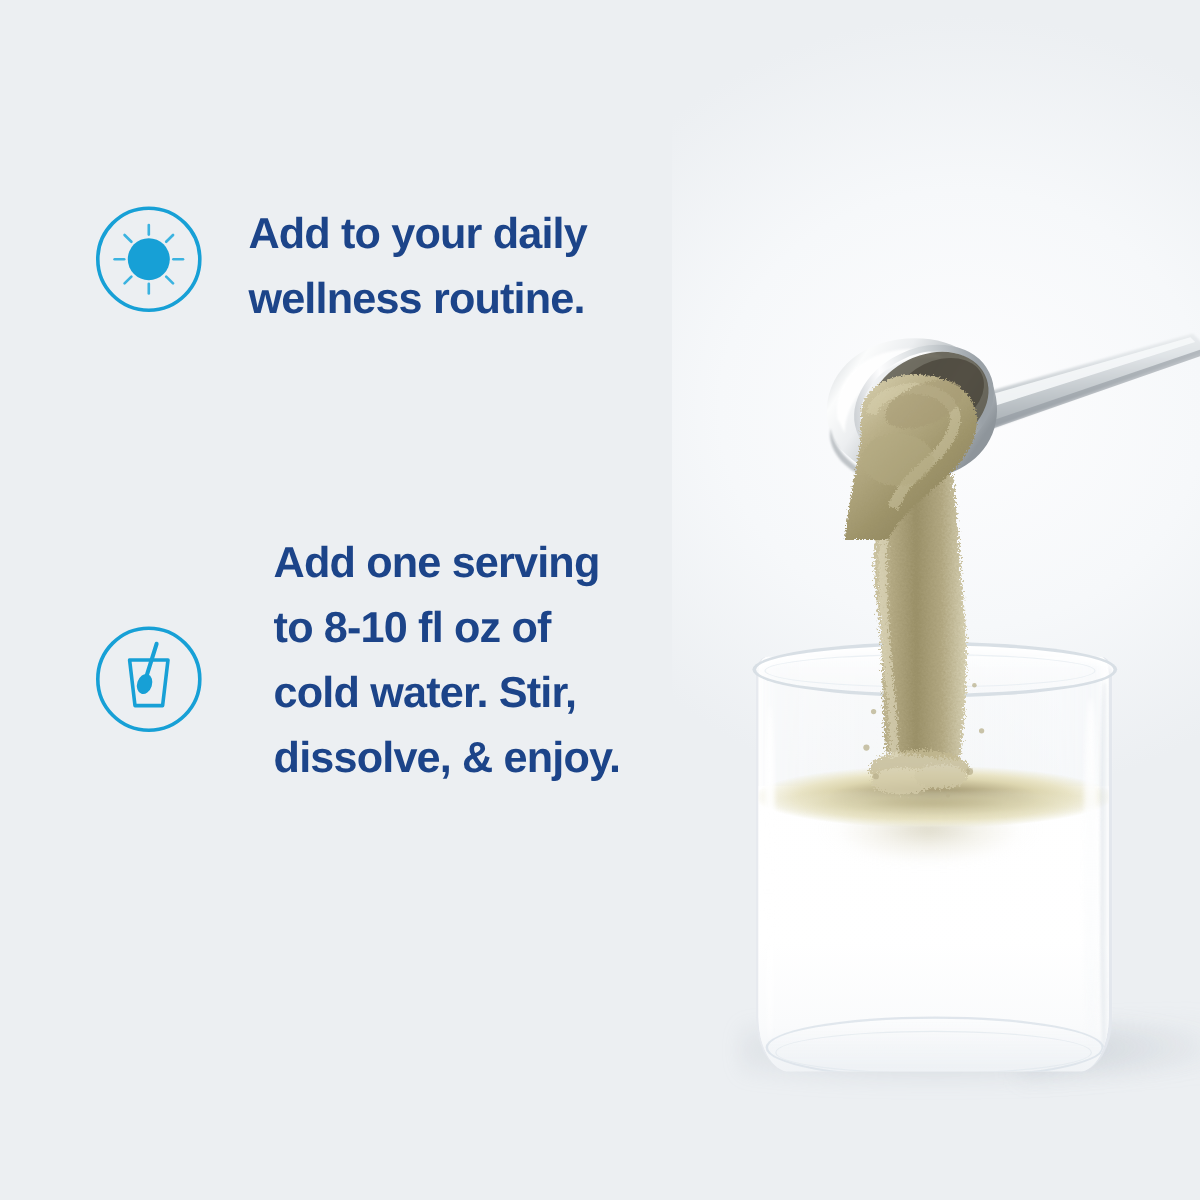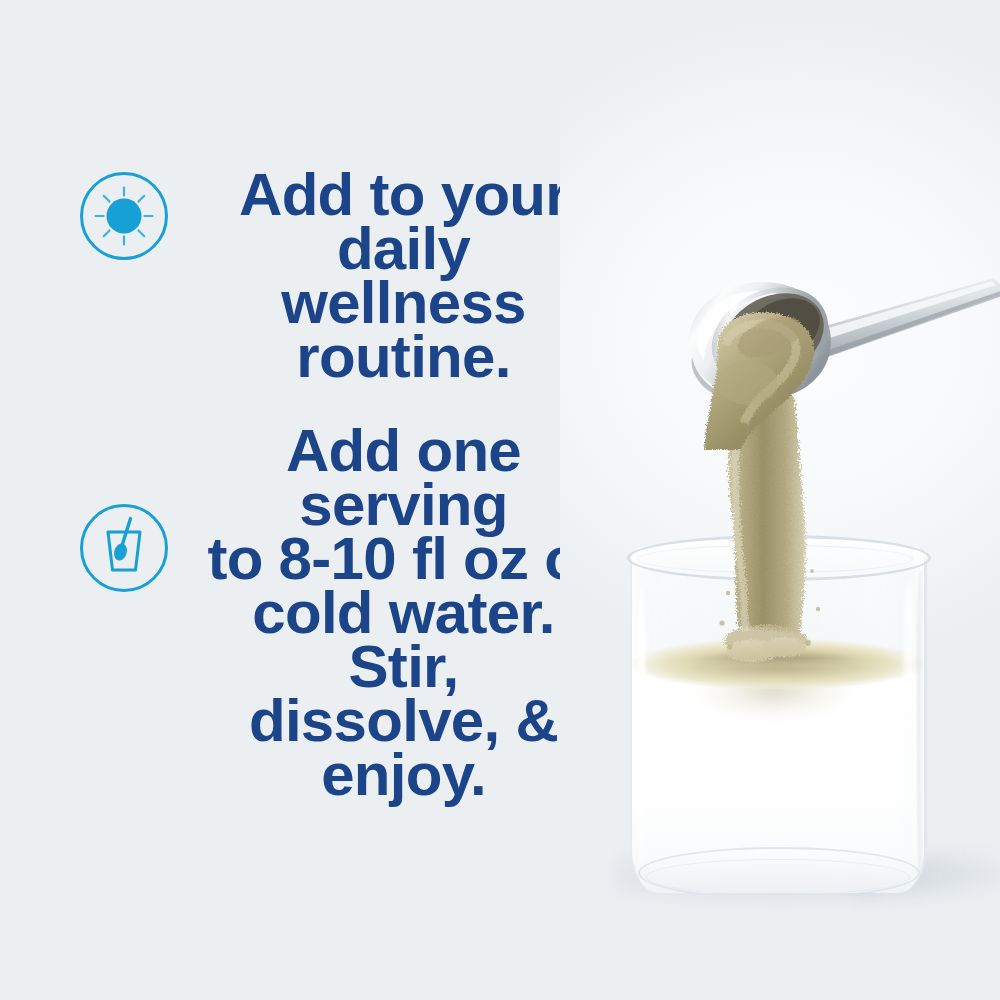--- a/index.html
+++ b/index.html
@@ -33,48 +33,47 @@
     height: 1000px;
   }
 
   .step {
     position: absolute;
     display: flex;
     align-items: flex-start;
   }
 
   .step-1 { left: 78px; top: 168px; }
-  .step-2 { left: 78px; top: 424px; }
+  .step-2 { left: 78px; top: 442px; gap: 21px; }
 
   .step-icon {
     width: 92px;
     height: 92px;
     flex: 0 0 92px;
     position: relative;
   }
 
   .step-1 .step-icon { margin-top: 2px; }
   .step-2 .step-icon { margin-top: 78px; }
 
   .step-icon svg {
     display: block;
     width: 92px;
     height: 92px;
   }
 
   .step-text {
     margin-left: 37px;
     color: #1c4489;
-    font-size: 60px;
+    font-size: 36px;
     line-height: 54px;
     font-weight: bold;
     letter-spacing: -0.7px;
     white-space: pre-line;
     max-width: 400px;
-    text-align: center;
   }
 
   
   .photo {
     position: absolute;
     left: 560px;
     top: 0;
     width: 440px;
     height: 1000px;
     overflow: hidden;

